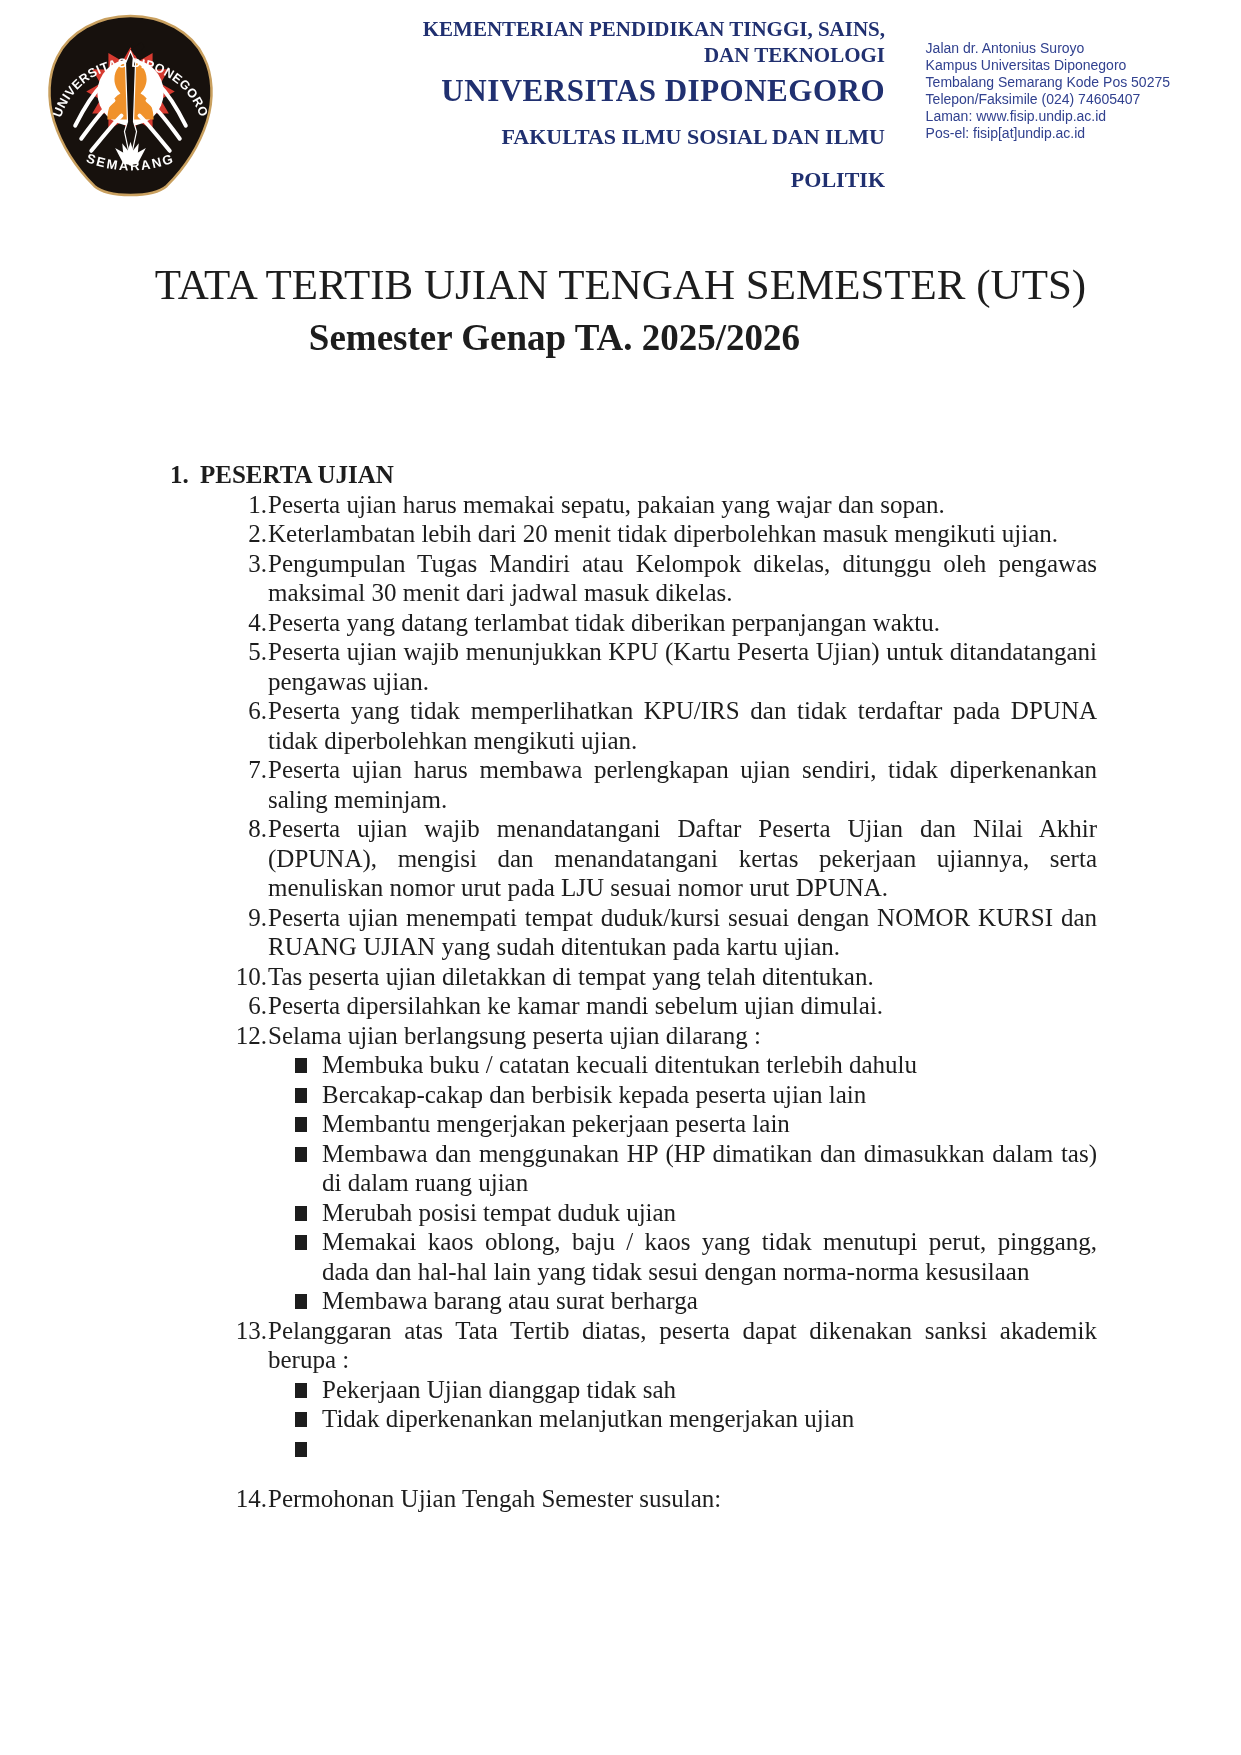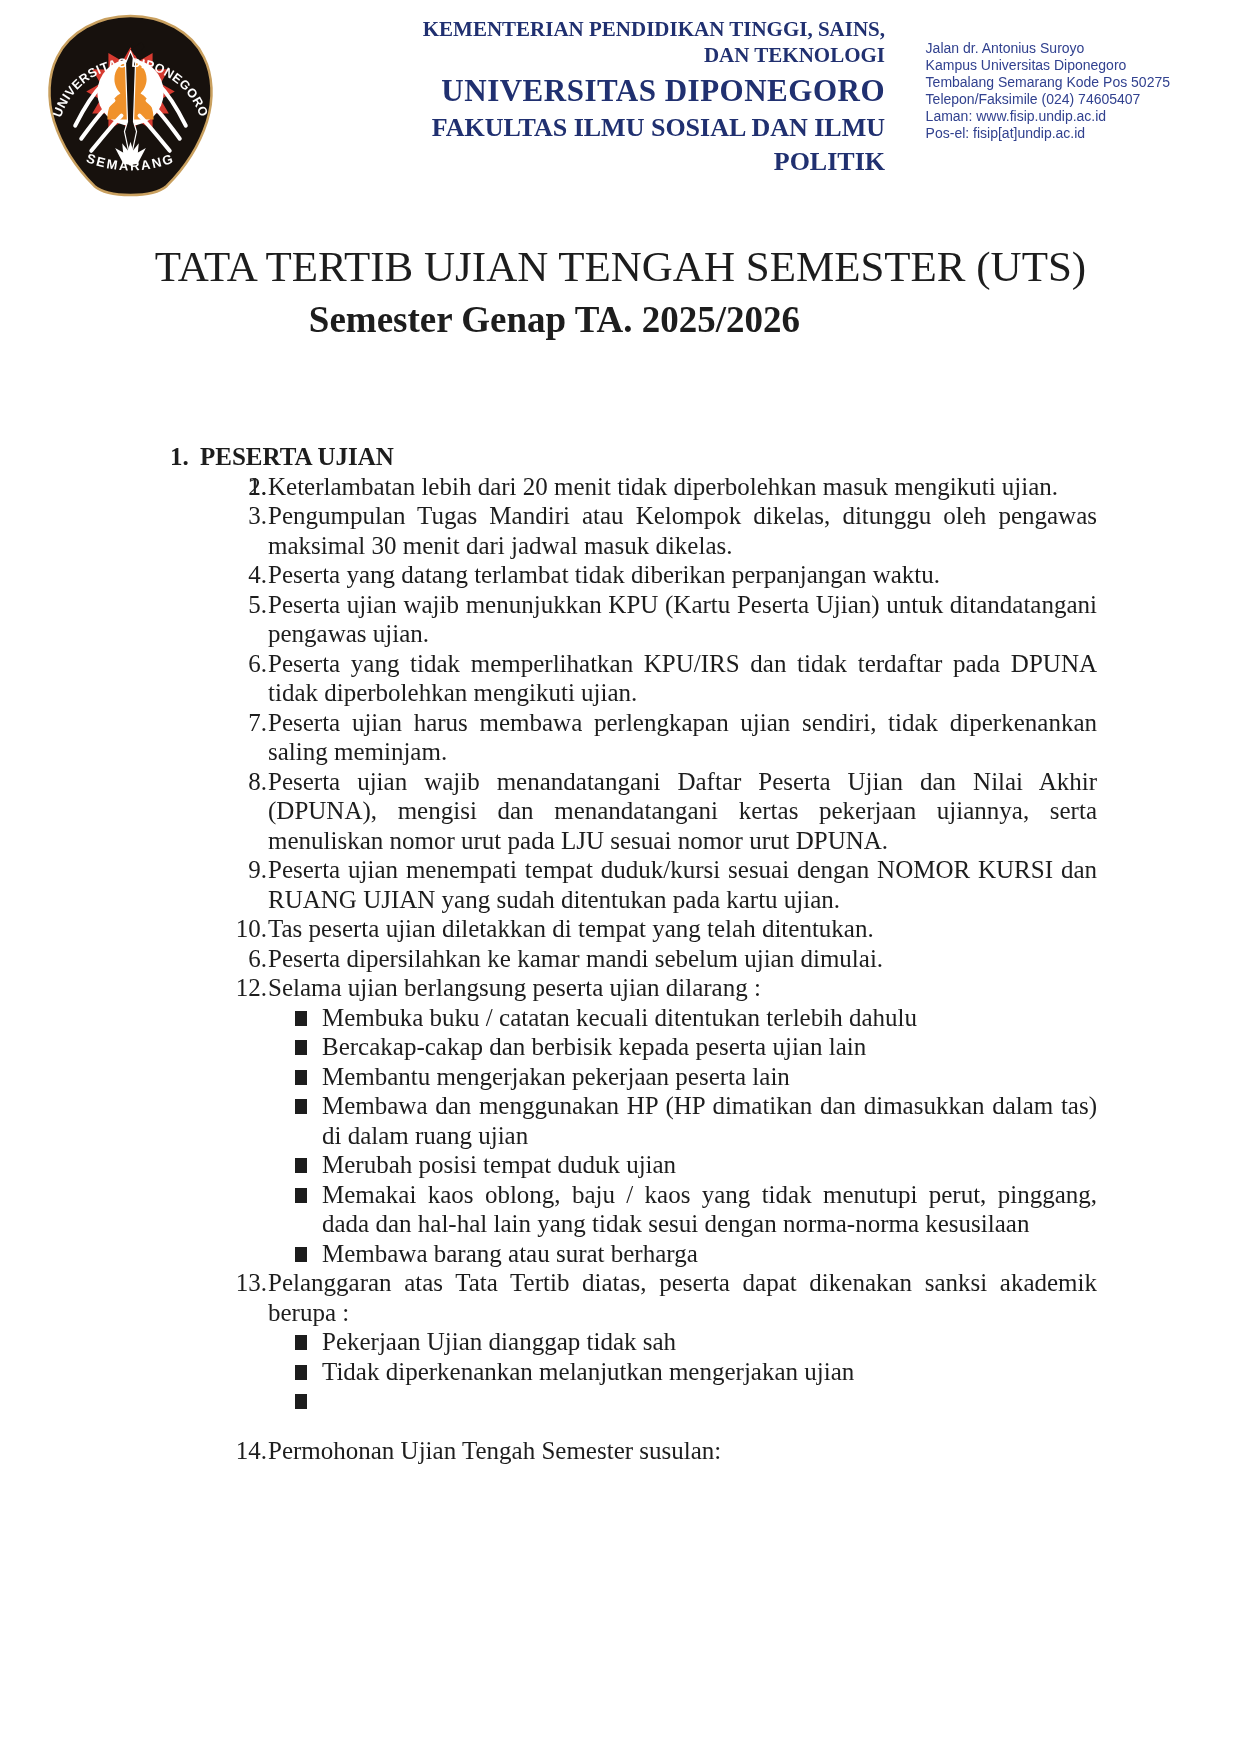--- a/index.html
+++ b/index.html
@@ -14,30 +14,30 @@
 
   
   .letterhead { position:relative; height:198px; }
   .logo { position:absolute; left:47px; top:13px; width:167px; height:184px; }
   .inst {
     position:absolute; left:225px; top:16px; width:660px;
     color:#203070; font-weight:bold;text-align:right;
   }
   .inst .ministry  { font-size:21px; line-height:26px; }
   .inst .university{ font-size:31px; line-height:37px; margin-top:4px; letter-spacing:0.5px; }
-  .inst .faculty   { font-size:26px; line-height:31px; margin-top:3px; }
+  .inst .faculty   { font-size:22px; line-height:31px; margin-top:12px; }
   .addr {
     position:absolute; right:71px; top:40px; text-align:left;
     font-family:"Liberation Sans", sans-serif;
     font-size:14px; line-height:17px; color:#31418f;
   }
 
   
   .doc-title {
-    margin-top:44px; text-align:center;
+    margin-top:62px; text-align:center;
     font-size:43px; line-height:50px; font-weight:normal; color:#1d1d1d;
   }
   .doc-subtitle {
     margin-top:6px; text-align:center;
     font-size:37px; line-height:44px; font-weight:bold;
     transform:translateX(-66px);
   }
 
   
   .content {
@@ -129,21 +129,21 @@
 
   <h1 class="doc-title">TATA TERTIB UJIAN TENGAH SEMESTER (UTS)</h1>
   <h2 class="doc-subtitle">Semester Genap TA. 2025/2026</h2>
 
   <main class="content">
     <div class="section-heading">
       <span class="snum">1.</span>
       <span>PESERTA UJIAN</span>
     </div>
     <div id="rules-list">
-        <div class="rule"><span class="num">1.</span></div>
+        <div class="rule"><span class="num">1.</span><span>Peserta ujian harus memakai sepatu, pakaian yang wajar dan sopan.</span></div>
         <div class="rule"><span class="num">2.</span><span>Keterlambatan lebih dari 20 menit tidak diperbolehkan masuk mengikuti ujian.</span></div>
         <div class="rule"><span class="num">3.</span><span>Pengumpulan Tugas Mandiri atau Kelompok dikelas, ditunggu oleh pengawas maksimal 30 menit dari jadwal masuk dikelas.</span></div>
         <div class="rule"><span class="num">4.</span><span>Peserta yang datang terlambat tidak diberikan perpanjangan waktu.</span></div>
         <div class="rule"><span class="num">5.</span><span>Peserta ujian wajib menunjukkan KPU (Kartu Peserta Ujian) untuk ditandatangani pengawas ujian.</span></div>
         <div class="rule"><span class="num">6.</span><span>Peserta yang tidak memperlihatkan KPU/IRS dan tidak terdaftar pada DPUNA tidak diperbolehkan mengikuti ujian.</span></div>
         <div class="rule"><span class="num">7.</span><span>Peserta ujian harus membawa perlengkapan ujian sendiri, tidak diperkenankan saling meminjam.</span></div>
         <div class="rule"><span class="num">8.</span><span>Peserta ujian wajib menandatangani Daftar Peserta Ujian dan Nilai Akhir (DPUNA), mengisi dan menandatangani kertas pekerjaan ujiannya, serta menuliskan nomor urut pada LJU sesuai nomor urut DPUNA.</span></div>
         <div class="rule"><span class="num">9.</span><span>Peserta ujian menempati tempat duduk/kursi sesuai dengan NOMOR KURSI dan RUANG UJIAN yang sudah ditentukan pada kartu ujian.</span></div>
         <div class="rule"><span class="num">10.</span><span>Tas peserta ujian diletakkan di tempat yang telah ditentukan.</span></div>
         <div class="rule"><span class="num">6.</span><span>Peserta dipersilahkan ke kamar mandi sebelum ujian dimulai.</span></div>

